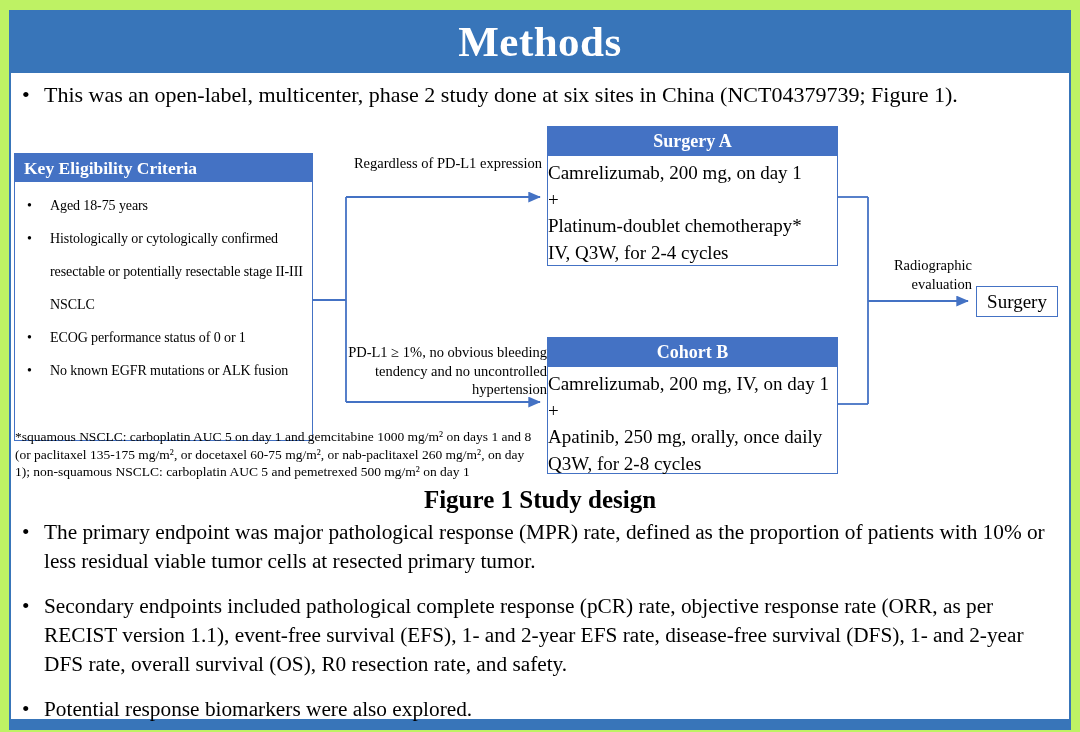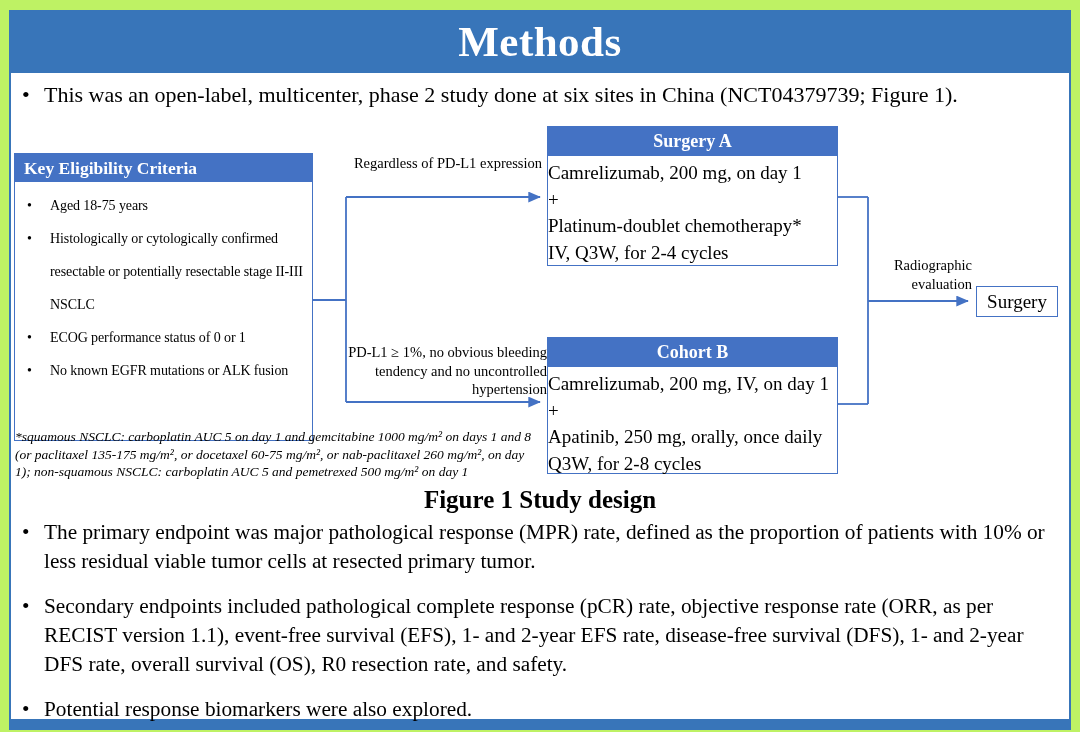--- a/index.html
+++ b/index.html
@@ -35,21 +35,21 @@
   .cohort-body span{display:block;}
 
   .surgery{left:976px;top:286px;width:82px;height:31px;display:flex;align-items:center;
            justify-content:center;font-size:19px;}
 
   .flow-label{position:absolute;text-align:right;font-size:14.5px;line-height:18.5px;}
   .label-a{left:352px;top:154px;width:190px;}
   .label-b{left:342px;top:343px;width:205px;}
   .label-radio{left:868px;top:256px;width:104px;}
 
-  .footnote{position:absolute;left:15px;top:428px;width:527px;font-size:13.5px;line-height:17.5px;font-style:italic;}
+  .footnote{position:absolute;left:15px;top:428px;width:527px;font-size:13.5px;line-height:17.5px;}
   .caption{position:absolute;left:0;top:486px;width:100%;text-align:center;
            font-weight:bold;font-size:25px;}
 
   .endpoints{position:absolute;left:20px;top:518px;right:22px;font-size:21.3px;line-height:29px;}
   .endpoints .bullet-item{margin-bottom:16px;}
 
   .connectors{position:absolute;inset:0;pointer-events:none;}
 </style>
 </head>
 <body>

